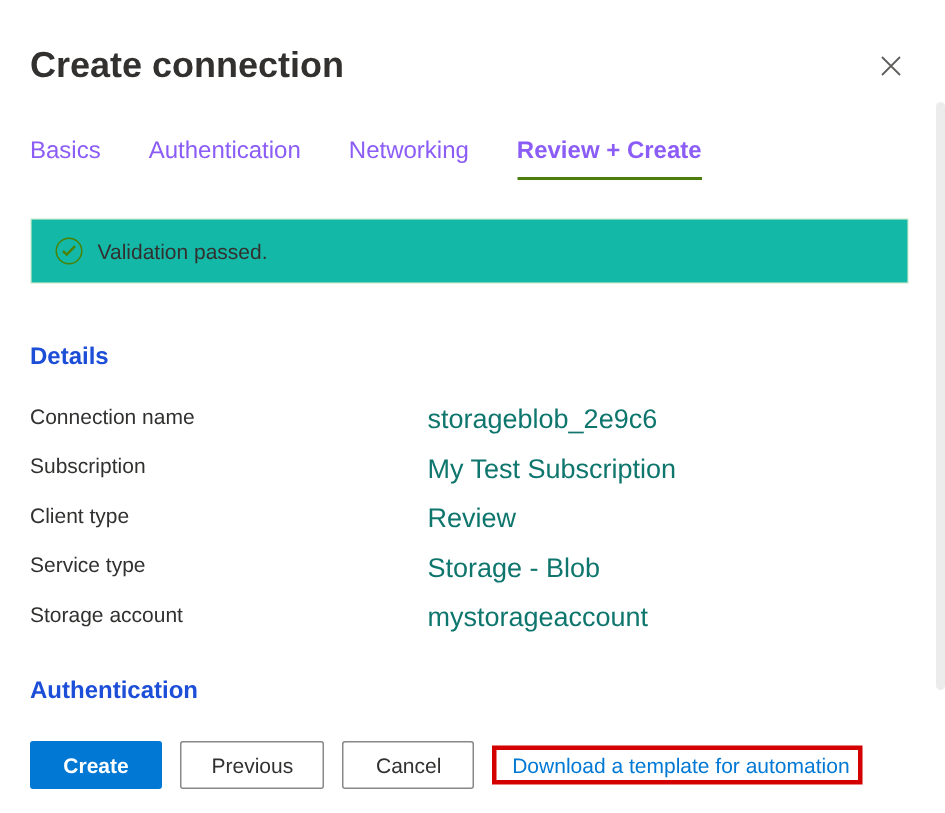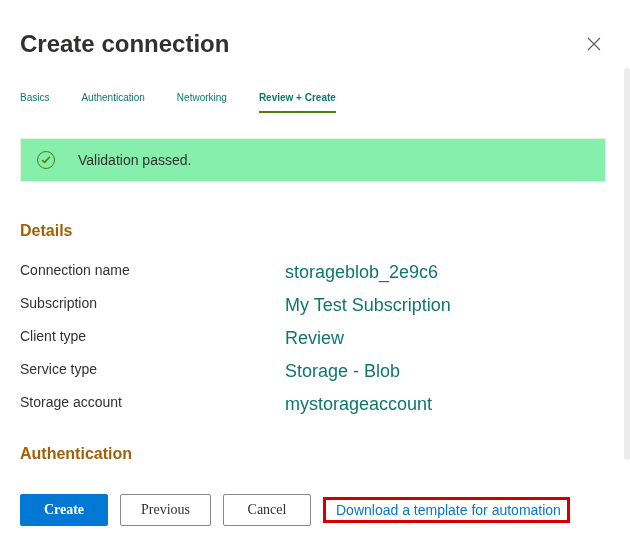--- a/index.html
+++ b/index.html
@@ -41,58 +41,58 @@
     }
     .close-btn svg { width: 14px; height: 14px; }
     .tabs {
       display: flex;
       gap: 32px;
       border-bottom: 1px solid transparent;
       margin-bottom: 24px;
     }
     .tab {
       padding: 8px 0 10px 0;
-      font-size: 10px;
-      color: #0f766e;
+      font-size: 16px;
+      color: #8b5cf6;
       cursor: pointer;
       position: relative;
     }
     .tab.active {
       font-weight: 600;
       border-bottom: 2px solid #4d7c0f;
       padding-bottom: 8px;
     }
     .content {
       flex: 1;
       overflow-y: auto;
       padding-right: 4px;
     }
     .validation {
-      background: #86efac;
+      background: #14b8a6;
       border: 1px solid #e4f3dd;
       padding: 12px 16px;
       display: flex;
       align-items: center;
-      gap: 23px;
+      gap: 10px;
       margin-bottom: 40px;
     }
     .check-circle {
       width: 18px; height: 18px;
       border: 1.5px solid #498205;
       border-radius: 50%;
       display: flex;
       align-items: center;
       justify-content: center;
       flex-shrink: 0;
     }
     .check-circle svg { width: 10px; height: 8px; stroke: #498205; stroke-width: 2; fill: none; }
     .section-heading {
       font-size: 16px;
       font-weight: 700;
-      color: #a16207;
+      color: #1d4ed8;
       margin-bottom: 16px;
     }
     .kv-row {
       display: flex;
       padding: 6px 0;
     }
     .kv-key {
       width: 265px;
       color: #323130;
       font-size: 14px;
@@ -111,21 +111,21 @@
     .btn {
       height: 32px;
       min-width: 88px;
       padding: 0 20px;
       font-size: 14px;
       border-radius: 2px;
       cursor: pointer;
       display: inline-flex;
       align-items: center;
       justify-content: center;
-      font-family: Liberation Serif, serif;
+      font-family: Liberation Sans, sans-serif;
     }
     .btn-primary {
       background: #0078d4;
       color: #fff;
       border: 1px solid #0078d4;
       font-weight: 600;
     }
     .btn-secondary {
       background: #fff;
       color: #323130;

